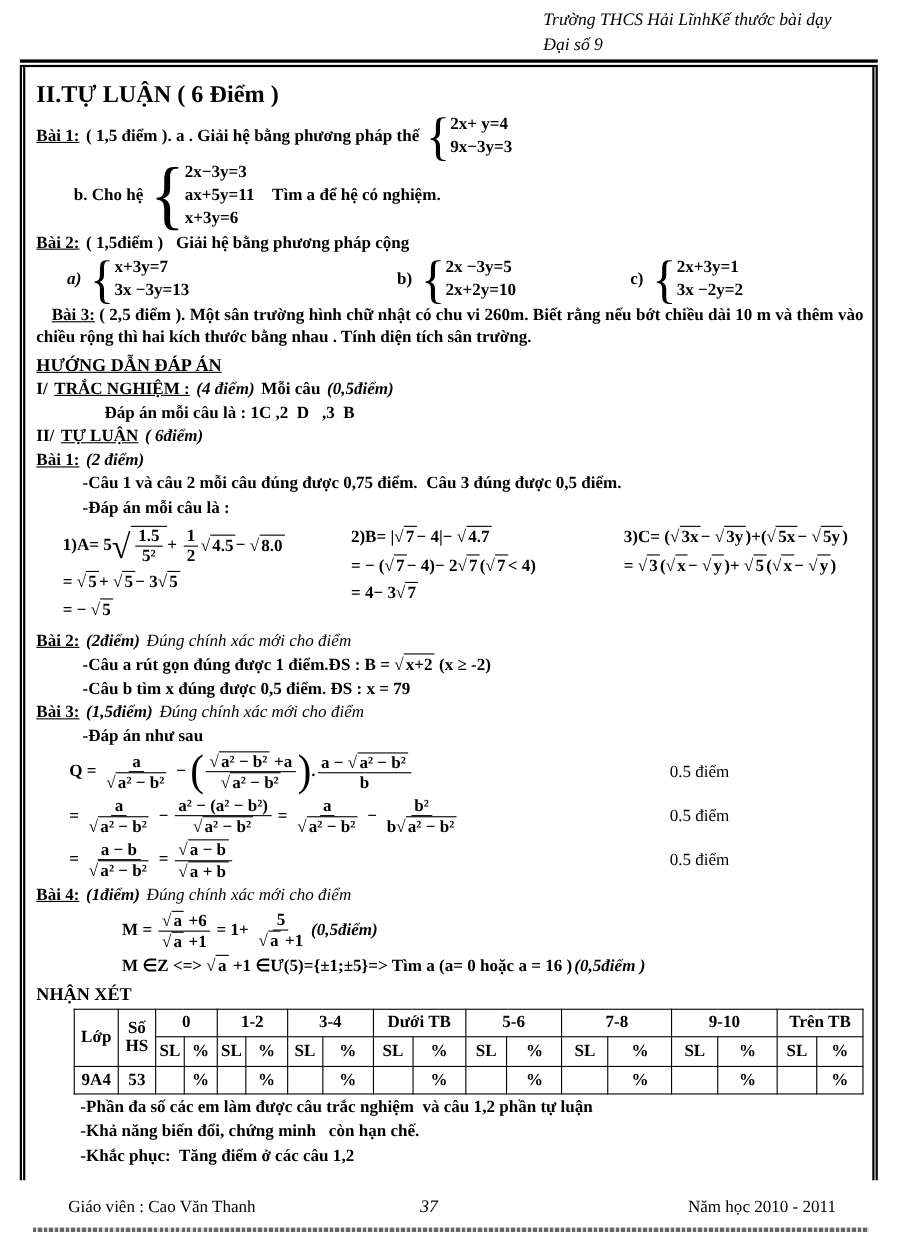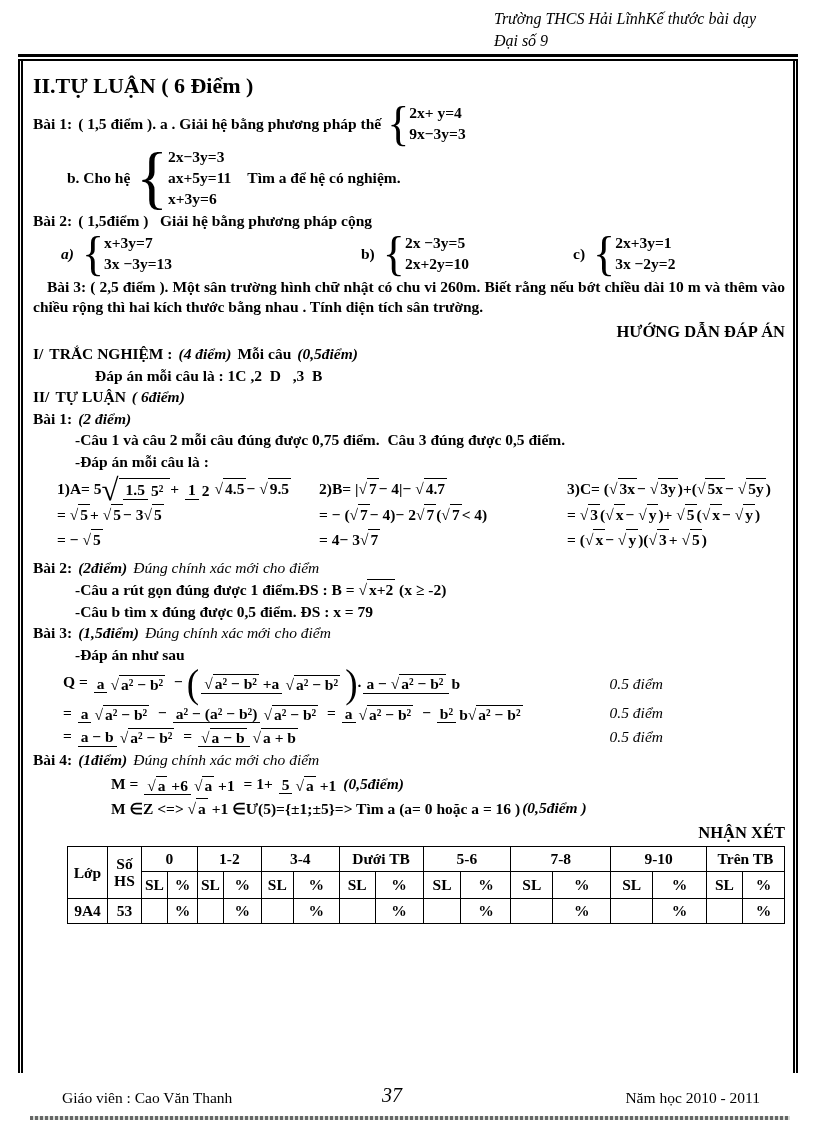--- a/index.html
+++ b/index.html
@@ -11,21 +11,21 @@
   .hdr{display:flex;justify-content:flex-end;font-style:italic;font-size:16px;
        padding-left:56px;line-height:1.4}
   .hdr-right{margin-right:42px}
   .rule{height:2px;border-top:3px solid #000;border-bottom:2px solid #000;margin-top:1px}
 
   
   .box{border-left:5px double #000;border-right:5px double #000;border-top:none;border-bottom:none;
        height:1012px;box-sizing:border-box;overflow:hidden;
        padding:3px 8px 0 10px;font-weight:bold;font-size:15.5px;line-height:1.32}
   .sec-title{font-size:22px;margin:7px 0 3px}
-  .u{}
+  .u{text-decoration:underline}
   .itb{font-style:italic;font-weight:bold}
   .script{font-style:italic;font-weight:normal}
   .pre{white-space:pre-wrap}
 
   .row-inline{display:flex;align-items:center;margin:1px 0}
   .row-inline > span{margin-right:6px}
 
   
   .system{display:inline-flex;align-items:center}
   .brace{font-weight:normal;line-height:.85;transform:scaleY(1.05)}
@@ -34,61 +34,61 @@
   .eqs{display:flex;flex-direction:column;justify-content:center}
   .eqs span{line-height:1.35}
 
   .b1b{padding-left:34px;margin:2px 0}
   .b1b .suffix{margin-left:10px}
   .b2row{display:grid;grid-template-columns:300px 212px 1fr;padding-left:28px;margin:1px 0 2px}
   .b2cell{display:flex;align-items:center}
   .b2cell .lbl{margin-right:8px}
   .b3{margin:2px 0;text-indent:14px;text-align:justify}
 
-  .center-t{text-align:right;font-size:16.5px;margin:3px 0 2px}
+  .center-t{text-align:left;font-size:16.5px;margin:3px 0 2px}
   .ansline{padding-left:62px;margin:1px 0}
   .subline{padding-left:42px;margin:1px 0}
 
   
   .m{font-weight:bold}
-  .mfrac{display:inline-flex;flex-direction:row;align-items:center;vertical-align:middle;
+  .mfrac{display:inline-flex;flex-direction:column;align-items:center;vertical-align:middle;
          margin:0 2px;line-height:1.12;text-align:center}
   .mnum{border-bottom:1.4px solid #000;padding:0 3px}
   .mden{padding:0 3px}
   .msqrt{white-space:nowrap}
   .mrad{display:inline-block}
   .mrad.tall{font-size:2em;font-weight:normal;vertical-align:middle;line-height:.6}
   .mvin{border-top:1.4px solid #000;display:inline-block;padding:0 2px}
   .mbig{display:inline-flex;align-items:center;vertical-align:middle}
   .mpar{font-size:2.4em;font-weight:normal;line-height:.85;transform:scaleY(1.08)}
 
   .cols{display:grid;grid-template-columns:262px 248px 1fr;padding-left:24px;margin:2px 0 3px}
   .col .m{display:block;margin:4px 0}
 
   .qrow{display:flex;align-items:center;margin:3px 0;padding-left:30px}
-  .qpts{margin-left:auto;margin-right:122px;font-style:italic;font-weight:normal}
+  .qpts{margin-left:auto;margin-right:122px;font-weight:normal}
   .a4m{padding-left:78px;margin:3px 0;display:flex;align-items:center}
   .a4m .itb{margin-left:2px}
 
   
   table{border-collapse:collapse;margin:1px 0 2px 34px;table-layout:fixed}
   th,td{border:1.6px solid #000;text-align:center;font-weight:bold;font-size:15.5px;
         padding:0 1px;line-height:1.15;overflow:hidden}
   .hrow1 th{height:24px}
   .hrow2 td{height:26px}
   .drow td{height:24px}
   .szh{line-height:1.05}
 
   .notes{padding-left:40px}
   .notes div{margin:2px 0}
 
   
   .footer{position:absolute;left:0;right:0;bottom:16px;display:flex;align-items:flex-end;
           padding:0 56px 0 62px;font-size:15.5px}
-  .f-page{position:absolute;left:382px;font-style:italic;font-size:20px}
+  .f-page{position:absolute;left:382px;font-style:italic;font-size:16px}
   .f-year{margin-left:auto}
   .bar{position:absolute;left:30px;right:26px;bottom:3px;height:4px;
        background:repeating-linear-gradient(90deg,#666 0 3px,#d8ddd8 3px 5px)}
 </style>
 </head>
 <body>
 
 <div class="page">
 
   <div class="hdr">
@@ -197,33 +197,32 @@
     <div class="subline">-Đáp án mỗi câu là :</div>
 
     <div class="cols">
       <div class="col">
         <span class="m">1)A= 5<span class="msqrt"><span class="mrad tall">√</span><span class="mvin"><span class="mfrac">
                   <span class="mnum">1.5</span>
                   <span class="mden">5²</span>
                 </span></span></span>+ <span class="mfrac">
               <span class="mnum">1</span>
               <span class="mden">2</span>
-            </span><span class="msqrt"><span class="mrad">√</span><span class="mvin">4.5</span></span>− <span class="msqrt"><span class="mrad">√</span><span class="mvin">9.5</span></span></span>
+            </span><span class="msqrt"><span class="mrad">√</span><span class="mvin">4.5</span></span>− <span class="msqrt"><span class="mrad">√</span><span class="mvin">8.0</span></span></span>
         <span class="m">= <span class="msqrt"><span class="mrad">√</span><span class="mvin">5</span></span>+ <span class="msqrt"><span class="mrad">√</span><span class="mvin">5</span></span>− 3<span class="msqrt"><span class="mrad">√</span><span class="mvin">5</span></span></span>
         <span class="m">= − <span class="msqrt"><span class="mrad">√</span><span class="mvin">5</span></span></span>
       </div>
       <div class="col">
         <span class="m">2)B= |<span class="msqrt"><span class="mrad">√</span><span class="mvin">7</span></span>− 4|− <span class="msqrt"><span class="mrad">√</span><span class="mvin">4.7</span></span></span>
         <span class="m">= − (<span class="msqrt"><span class="mrad">√</span><span class="mvin">7</span></span>− 4)− 2<span class="msqrt"><span class="mrad">√</span><span class="mvin">7</span></span>(<span class="msqrt"><span class="mrad">√</span><span class="mvin">7</span></span>&lt; 4)</span>
         <span class="m">= 4− 3<span class="msqrt"><span class="mrad">√</span><span class="mvin">7</span></span></span>
       </div>
       <div class="col">
         <span class="m">3)C= (<span class="msqrt"><span class="mrad">√</span><span class="mvin">3x</span></span>− <span class="msqrt"><span class="mrad">√</span><span class="mvin">3y</span></span>)+(<span class="msqrt"><span class="mrad">√</span><span class="mvin">5x</span></span>− <span class="msqrt"><span class="mrad">√</span><span class="mvin">5y</span></span>)</span>
         <span class="m">= <span class="msqrt"><span class="mrad">√</span><span class="mvin">3</span></span>(<span class="msqrt"><span class="mrad">√</span><span class="mvin">x</span></span>− <span class="msqrt"><span class="mrad">√</span><span class="mvin">y</span></span>)+ <span class="msqrt"><span class="mrad">√</span><span class="mvin">5</span></span>(<span class="msqrt"><span class="mrad">√</span><span class="mvin">x</span></span>− <span class="msqrt"><span class="mrad">√</span><span class="mvin">y</span></span>)</span>
-        <span class="m">= (<span class="msqrt"><span class="mrad">√</span><span class="mvin">x</span></span>− <span class="msqrt"><span class="mrad">√</span><span class="mvin">y</span></span>)(<span class="msqrt"><span class="mrad">√</span><span class="mvin">3</span></span>+ <span class="msqrt"><span class="mrad">√</span><span class="mvin">5</span></span>)</span>
       </div>
     </div>
 
     <div class="row-inline">
       <span class="u">Bài 2:</span>
       <span class="itb">(2điểm)</span>
       <span class="script">Đúng chính xác mới cho điểm</span>
     </div>
     <div class="subline m">-Câu a rút gọn đúng được 1  điểm.ĐS : B = <span class="msqrt"><span class="mrad">√</span><span class="mvin">x+2</span></span> (x ≥ -2)</div>
     <div class="subline">-Câu b tìm x đúng được 0,5 điểm.  ĐS : x =  79</div>
@@ -372,20 +371,25 @@
         <td></td>
         <td>%</td>
         <td></td>
         <td>%</td>
         <td></td>
         <td>%</td>
       </tr>
     </tbody>
       </table>
 
+    <div class="notes">
+      <div class="pre">-Phần đa số các em làm được câu trắc nghiệm  và câu 1,2 phần tự luận</div>
+      <div class="pre">-Khả năng biến đổi, chứng minh   còn hạn chế.</div>
+      <div class="pre">-Khắc phục:  Tăng điểm ở các câu 1,2</div>
+    </div>
 
   </div>
 
   <div class="footer">
     <span>Giáo viên : Cao Văn Thanh</span>
     <span class="f-page">37</span>
     <span class="f-year">Năm học 2010 - 2011</span>
   </div>
   <div class="bar"></div>
 

